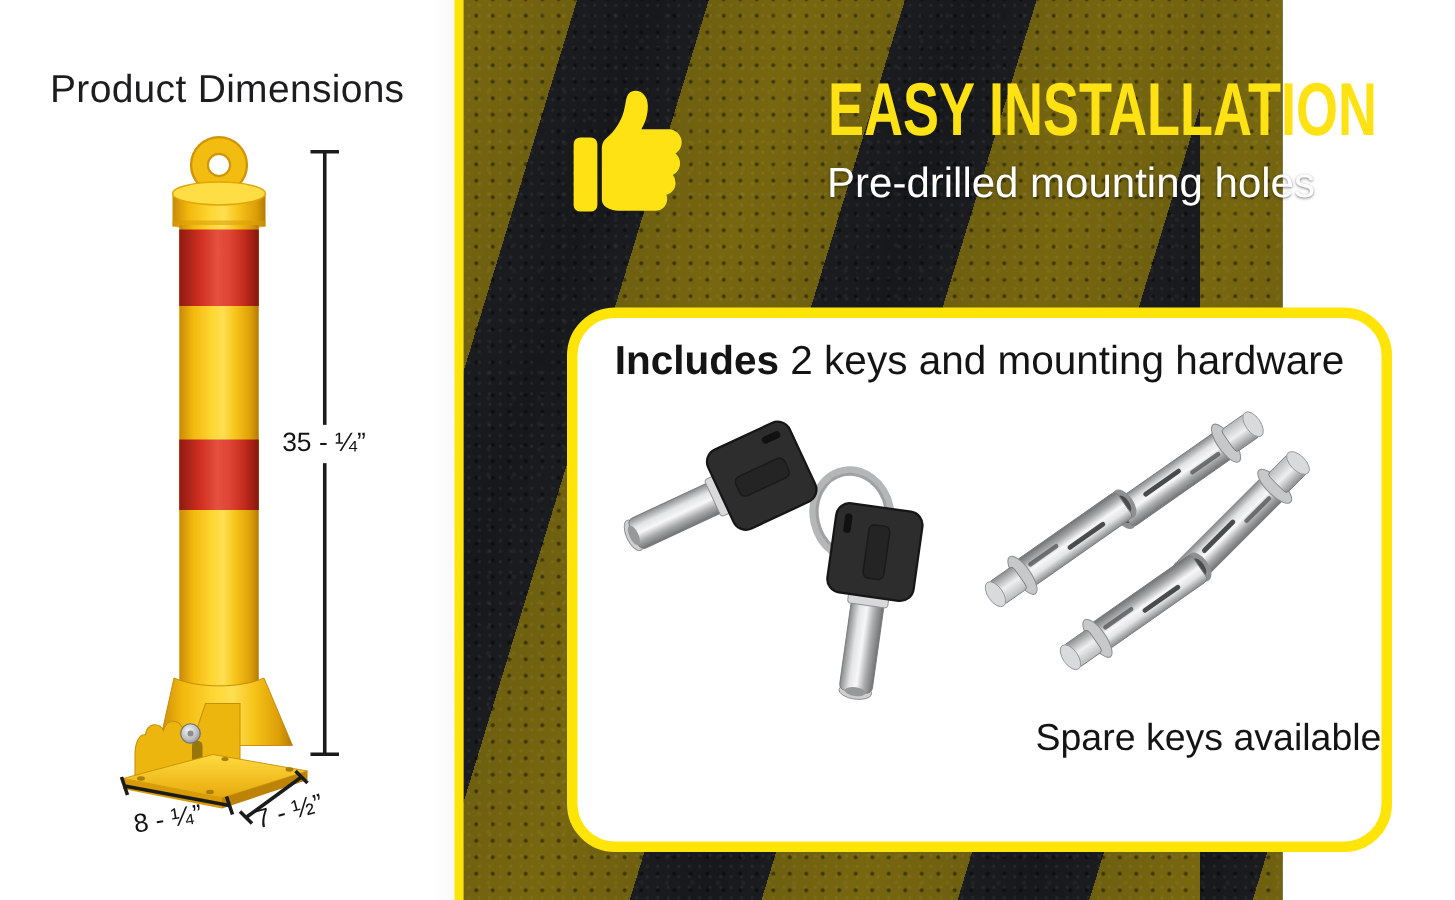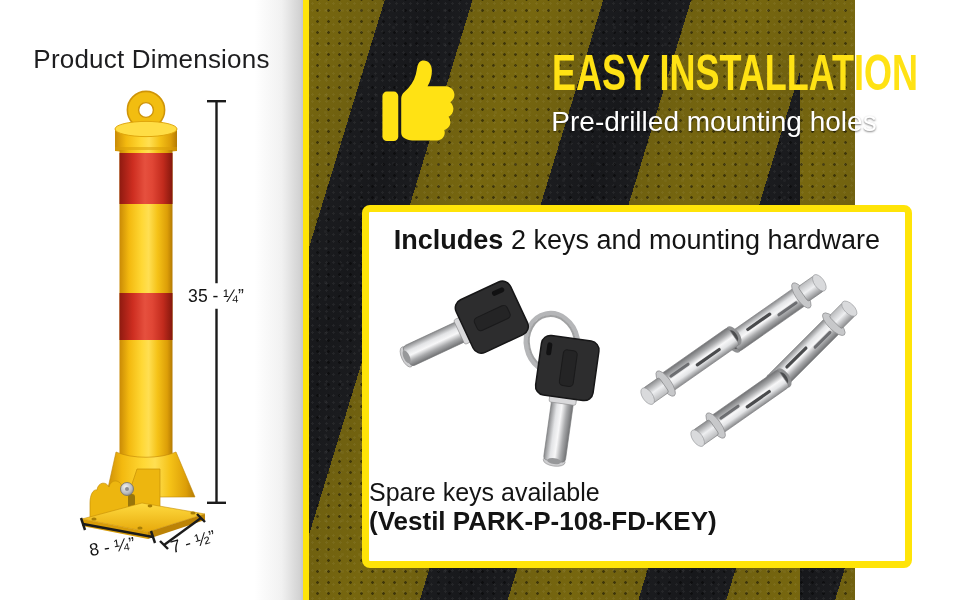--- a/index.html
+++ b/index.html
@@ -4,20 +4,21 @@
 <style>
   html,body{margin:0;padding:0;background:#e8e8e8;}
   .stage{
     position:relative;width:970px;height:600px;overflow:hidden;
     font-family:"Liberation Sans", sans-serif;background:#ffffff;
   }
   
   .left-panel{
     position:absolute;left:0;top:0;width:303px;height:600px;
     background:linear-gradient(to right,#ffffff 0%,#ffffff 84%,#f1f1f1 93%,#d2d2d2 99%,#c6c6c6 100%);
+    padding-left:40px;
   }
   .pd-title{
     position:absolute;top:44px;left:0;width:303px;text-align:center;
     font-size:26px;color:#1d1d1f;letter-spacing:.2px;white-space:nowrap;
   }
   .bollard-svg{position:absolute;left:0;top:0;width:303px;height:600px;}
   .dim-label{
     position:absolute;color:#141414;font-size:20px;white-space:nowrap;
     transform-origin:center;font-weight:400;
   }
@@ -52,32 +53,32 @@
     white-space:nowrap;transform:scaleX(.72);transform-origin:center top;
     letter-spacing:0px;
   }
   .sub-title{
     margin-top:8px;font-size:28px;color:#ffffff;font-weight:400;
     white-space:nowrap;text-shadow:0 1px 2px rgba(0,0,0,.5);text-align:center;
   }
 
   
   .card{
-    position:absolute;left:53px;top:205px;width:550px;height:363px;
+    position:absolute;left:69px;top:205px;width:550px;height:363px;
     box-sizing:border-box;background:#ffffff;border:7px solid #ffe408;
-    border-radius:8px;
+    border-radius:32px;
   }
   .includes-line{
     position:absolute;top:13px;left:0;width:100%;text-align:center;
     font-size:27px;color:#141414;white-space:nowrap;
   }
   .includes-line b{font-weight:700;}
   .hardware-svg{position:absolute;left:0;top:46px;width:536px;height:216px;}
   .spare-block{
-    position:absolute;top:266px;left:0;width:100%;text-align:left;
+    position:absolute;top:266px;left:0;width:100%;text-align:right;
     color:#141414;font-size:25px;line-height:29px;
   }
   .spare-line2{font-weight:700;font-size:26px;}
 </style>
 </head>
 <body>
 
 <div class="stage">
 
   <div class="left-panel">
@@ -235,17 +236,16 @@
         <use href="#tubular-key" transform="translate(198,112) rotate(-82)"></use>
 
         <use href="#bolt" transform="translate(443,30) rotate(-35)"></use>
         <use href="#bolt" transform="translate(474,57) rotate(-45)"></use>
         <use href="#bolt" transform="translate(286,133) rotate(145)"></use>
         <use href="#bolt" transform="translate(336,175) rotate(145)"></use>
       </svg>
 
       <div class="spare-block">
         <div class="spare-line1">Spare keys available</div>
-        <div class="spare-line2">(Vestil PARK-P-108-FD-KEY)</div>
       </div>
     </div>
   </div>
 </div>
 
 </body></html>

